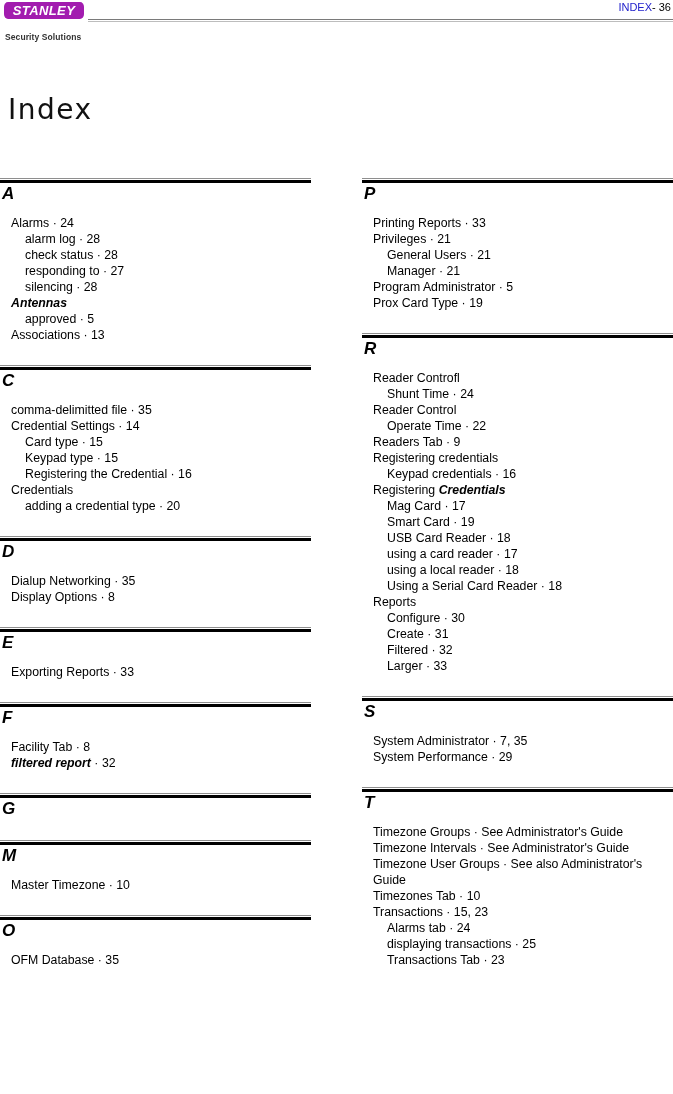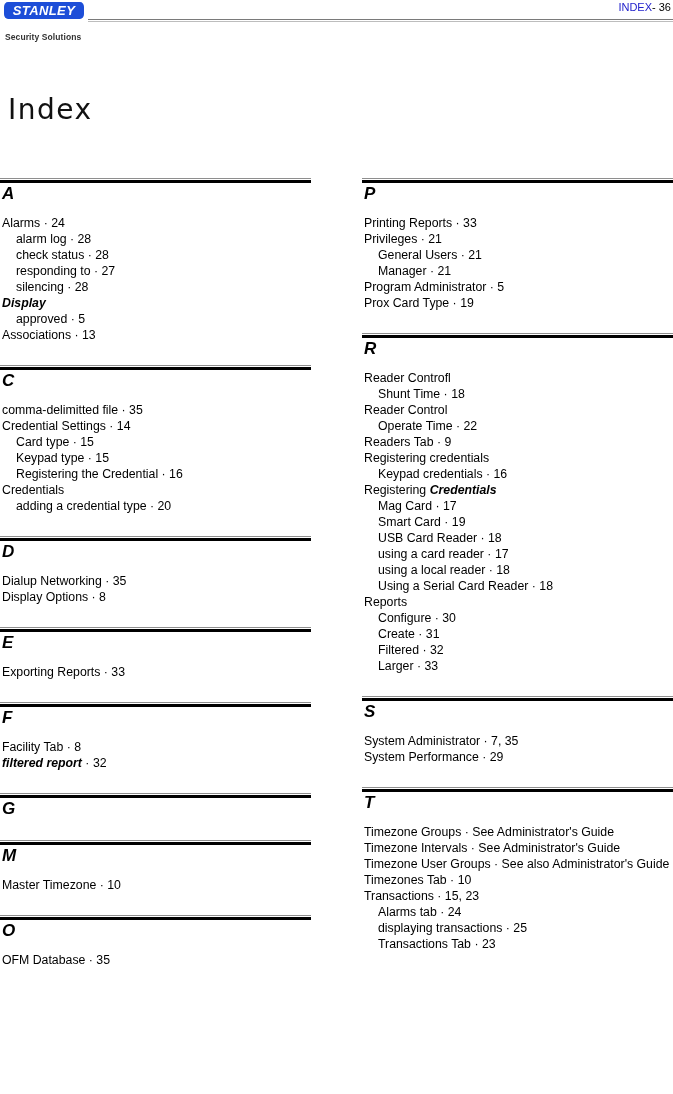--- a/index.html
+++ b/index.html
@@ -25,21 +25,21 @@
   }
   .logo-block {
     position: absolute;
     left: 4px;
     top: 2px;
     width: 86px;
   }
   .logo-mark {
     width: 80px;
     height: 17px;
-    background: #1d4ed8;
+    background: #a21caf;
     border-radius: 4px / 5px;
     position: relative;
     display: block;
   }
   .logo-mark .logo-word {
     position: absolute;
     left: 0; right: 0; top: 0; bottom: 0;
     color: #ffffff;
     font-family: "Liberation Sans", sans-serif;
     font-weight: bold;
@@ -135,21 +135,21 @@
   .section-letter {
     font-size: 17px;
     font-weight: bold;
     font-style: italic;
     line-height: 19px;
     margin: 1px 0 0 2px;
     font-family: "Liberation Sans", sans-serif;
   }
 
   .entry-list {
-    margin: 12px 0 0 0;
+    margin: 12px 0 0 9px;
     padding: 0;
     list-style: none;
   }
   .entry {
     font-size: 12.3px;
     line-height: 16px;
     padding: 0 0 0 2px;
     white-space: normal;
   }
   .entry.level-1 {
@@ -184,21 +184,21 @@
   <div class="column" id="column-left">
       <div class="index-section">
         <div class="section-rule"></div>
         <div class="section-letter">A</div>
         <ul class="entry-list">
           <li class="entry level-0">Alarms · 24</li>
           <li class="entry level-1">alarm log · 28</li>
           <li class="entry level-1">check status · 28</li>
           <li class="entry level-1">responding to · 27</li>
           <li class="entry level-1">silencing · 28</li>
-          <li class="entry level-0"><span class="bi">Display</span></li>
+          <li class="entry level-0"><span class="bi">Antennas</span></li>
           <li class="entry level-1">approved · 5</li>
           <li class="entry level-0">Associations · 13</li>
         </ul>
         <div class="section-gap"></div>
       </div>
       <div class="index-section">
         <div class="section-rule"></div>
         <div class="section-letter">C</div>
         <ul class="entry-list">
           <li class="entry level-0">comma-delimitted file · 35</li>
@@ -271,21 +271,21 @@
           <li class="entry level-0">Program Administrator · 5</li>
           <li class="entry level-0">Prox Card Type · 19</li>
         </ul>
         <div class="section-gap"></div>
       </div>
       <div class="index-section">
         <div class="section-rule"></div>
         <div class="section-letter">R</div>
         <ul class="entry-list">
           <li class="entry level-0">Reader Controfl</li>
-          <li class="entry level-1">Shunt Time · 18</li>
+          <li class="entry level-1">Shunt Time · 24</li>
           <li class="entry level-0">Reader Control</li>
           <li class="entry level-1">Operate Time · 22</li>
           <li class="entry level-0">Readers Tab · 9</li>
           <li class="entry level-0">Registering credentials</li>
           <li class="entry level-1">Keypad credentials · 16</li>
           <li class="entry level-0">Registering <span class="bi">Credentials</span></li>
           <li class="entry level-1">Mag Card · 17</li>
           <li class="entry level-1">Smart Card · 19</li>
           <li class="entry level-1">USB Card Reader · 18</li>
           <li class="entry level-1">using a card reader · 17</li>

